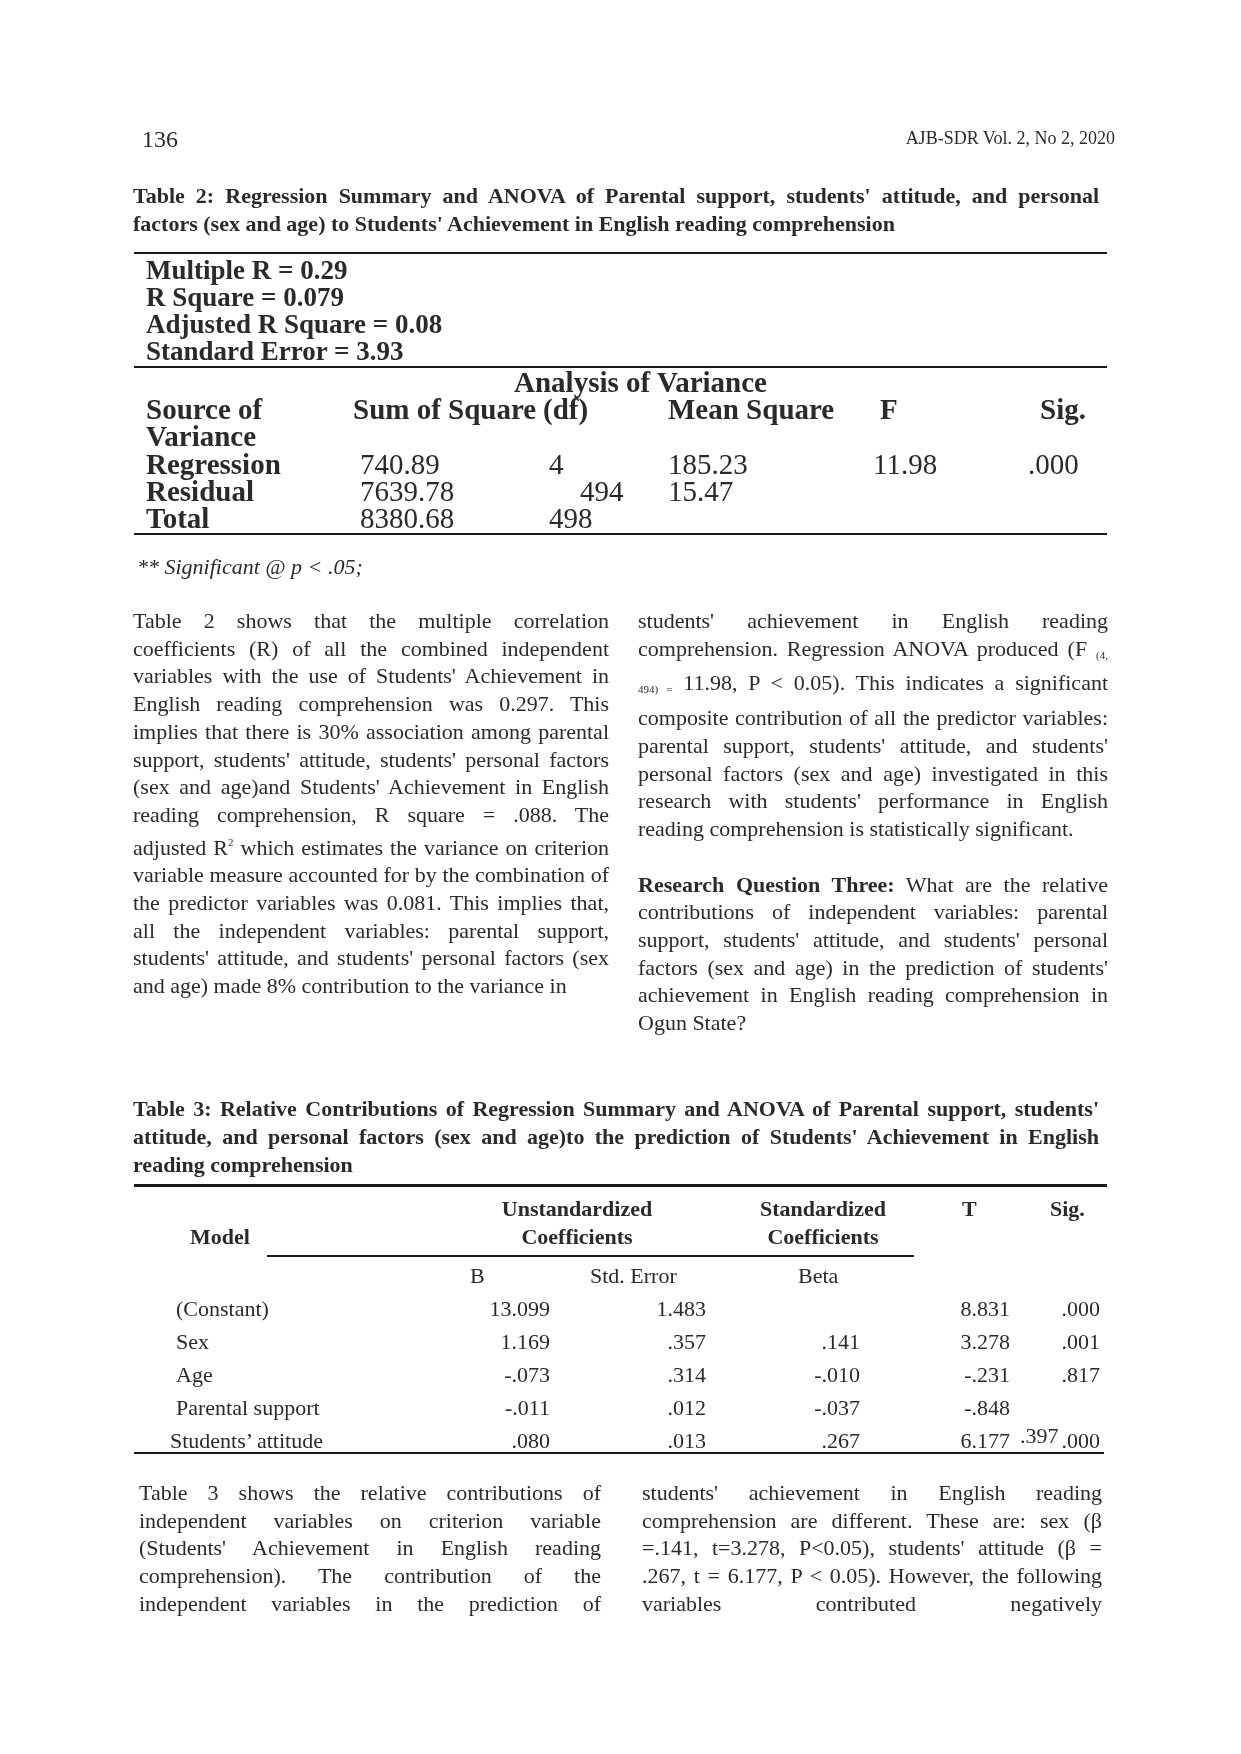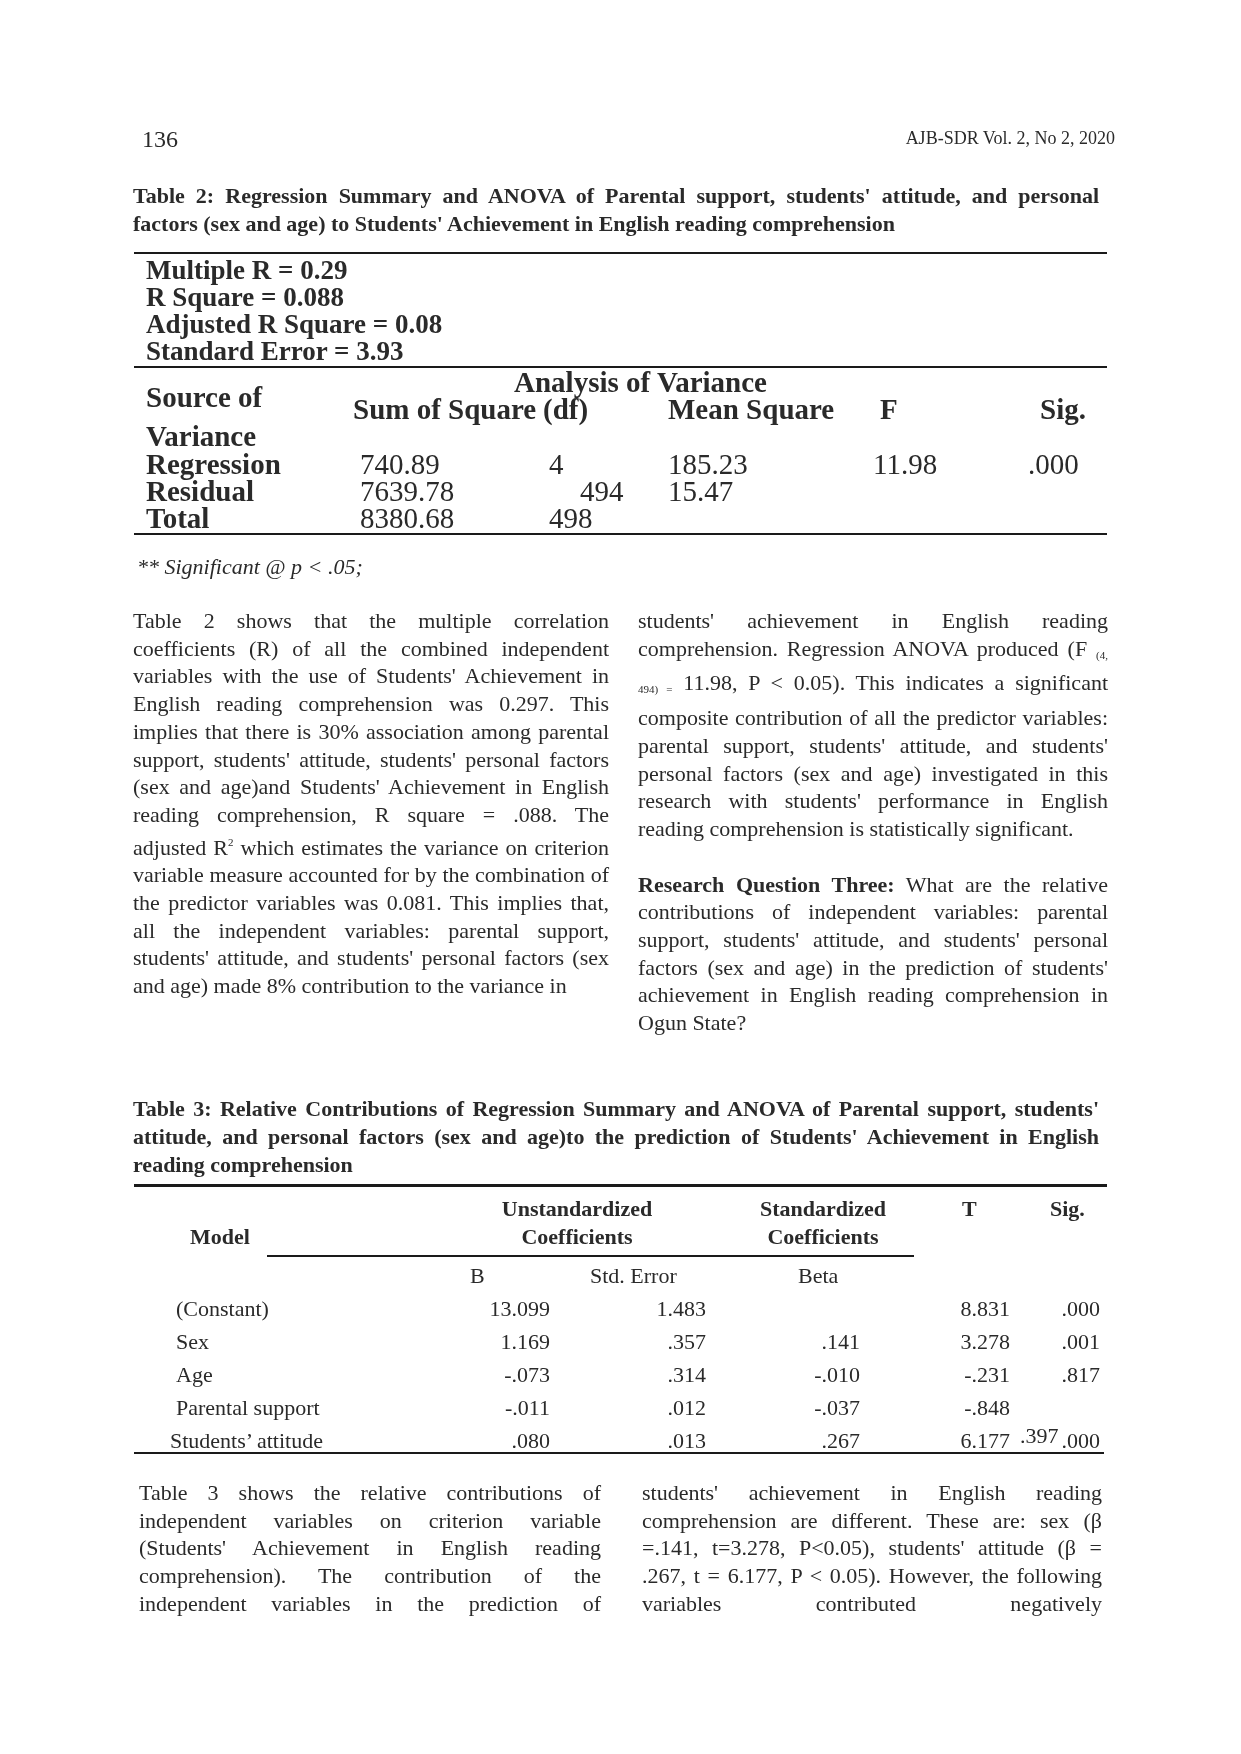--- a/index.html
+++ b/index.html
@@ -30,29 +30,29 @@
 <body>
 
 <div class="abs page-number">136</div>
 <div class="abs journal-ref">AJB-SDR Vol. 2, No 2, 2020</div>
 
 <div class="abs caption t2">Table 2: Regression Summary and ANOVA of Parental support, students' attitude, and personal factors (sex and age) to Students' Achievement in English reading comprehension</div>
 <div class="rule" style="left:134px; top:252px; width:973px; height:2px;"></div>
 
 <div>
   <div class="summary-line" style="top:257px;">Multiple R = 0.29</div>
-  <div class="summary-line" style="top:284px;">R Square = 0.088</div>
+  <div class="summary-line" style="top:284px;">R Square = 0.079</div>
   <div class="summary-line" style="top:311px;">Adjusted R Square = 0.08</div>
   <div class="summary-line" style="top:338px;">Standard Error = 3.93</div>
 </div>
 <div class="rule" style="left:134px; top:366px; width:973px; height:2px;"></div>
 
 <div>
   <div class="anova-cell b" style="left:514px; top:369px;">Analysis of Variance</div>
-  <div class="anova-cell b" style="left:146px; top:384px;">Source of</div>
+  <div class="anova-cell b" style="left:146px; top:396px;">Source of</div>
   <div class="anova-cell b" style="left:146px; top:423px;">Variance</div>
   <div class="anova-cell b" style="left:353px; top:396px;">Sum of Square</div>
   <div class="anova-cell b" style="left:543px; top:396px;text-align:center;">(df)</div>
   <div class="anova-cell b" style="left:668px; top:396px;">Mean Square</div>
   <div class="anova-cell b" style="left:880px; top:396px;">F</div>
   <div class="anova-cell b" style="left:1040px; top:396px;">Sig.</div>
 
   <div>
     <div class="anova-cell b" style="left:146px; top:451px;">Regression</div>
     <div class="anova-cell" style="left:360px; top:451px;">740.89</div>

